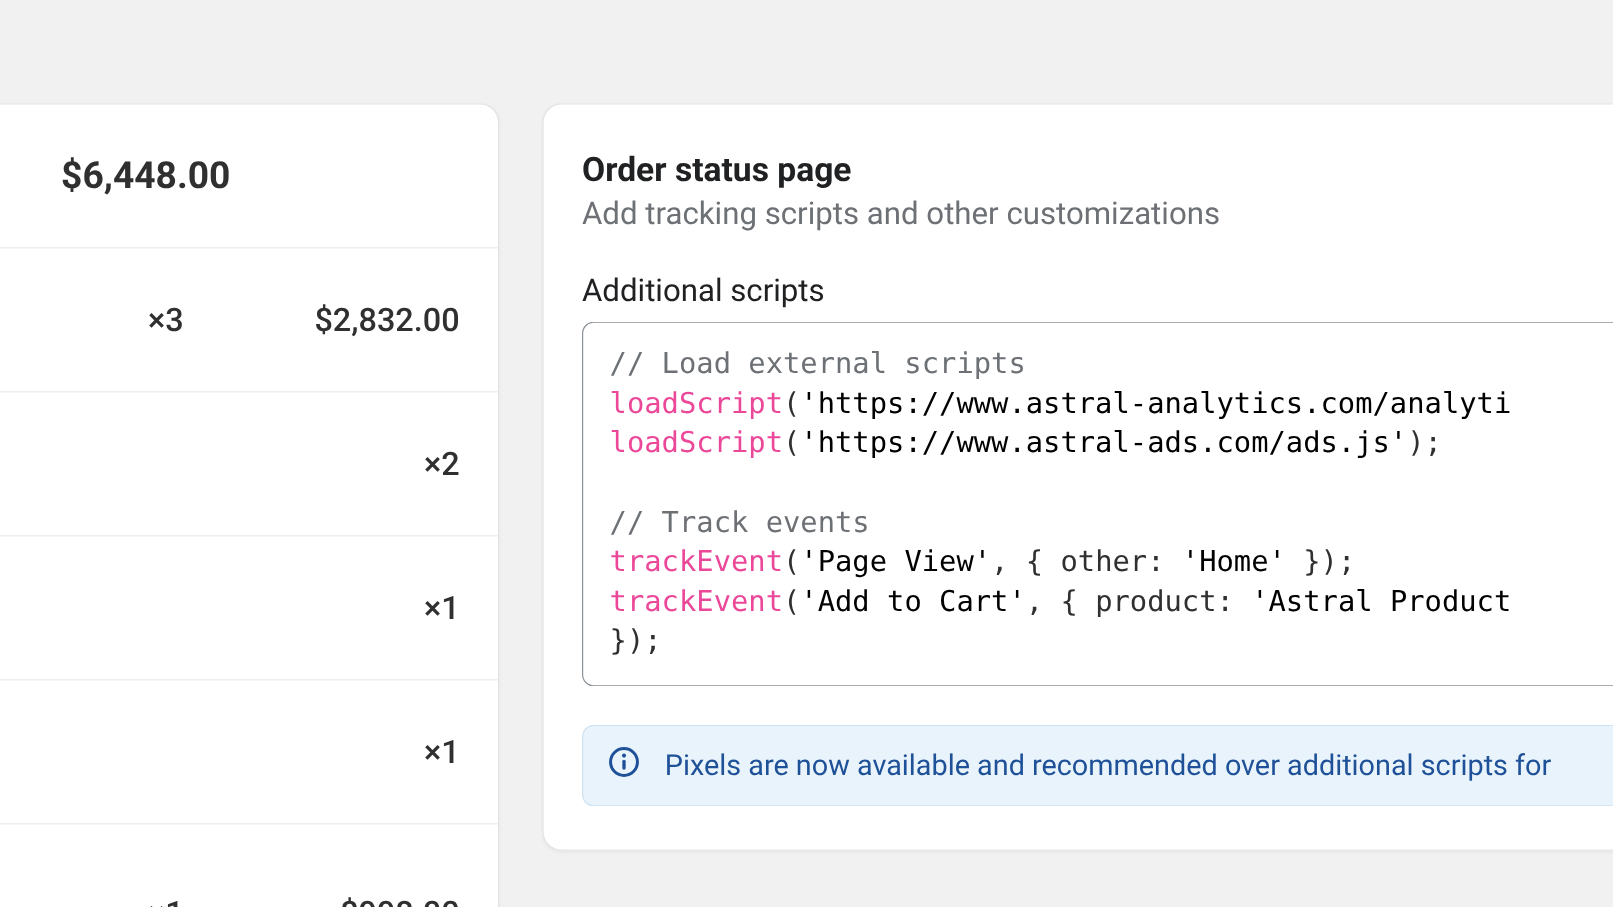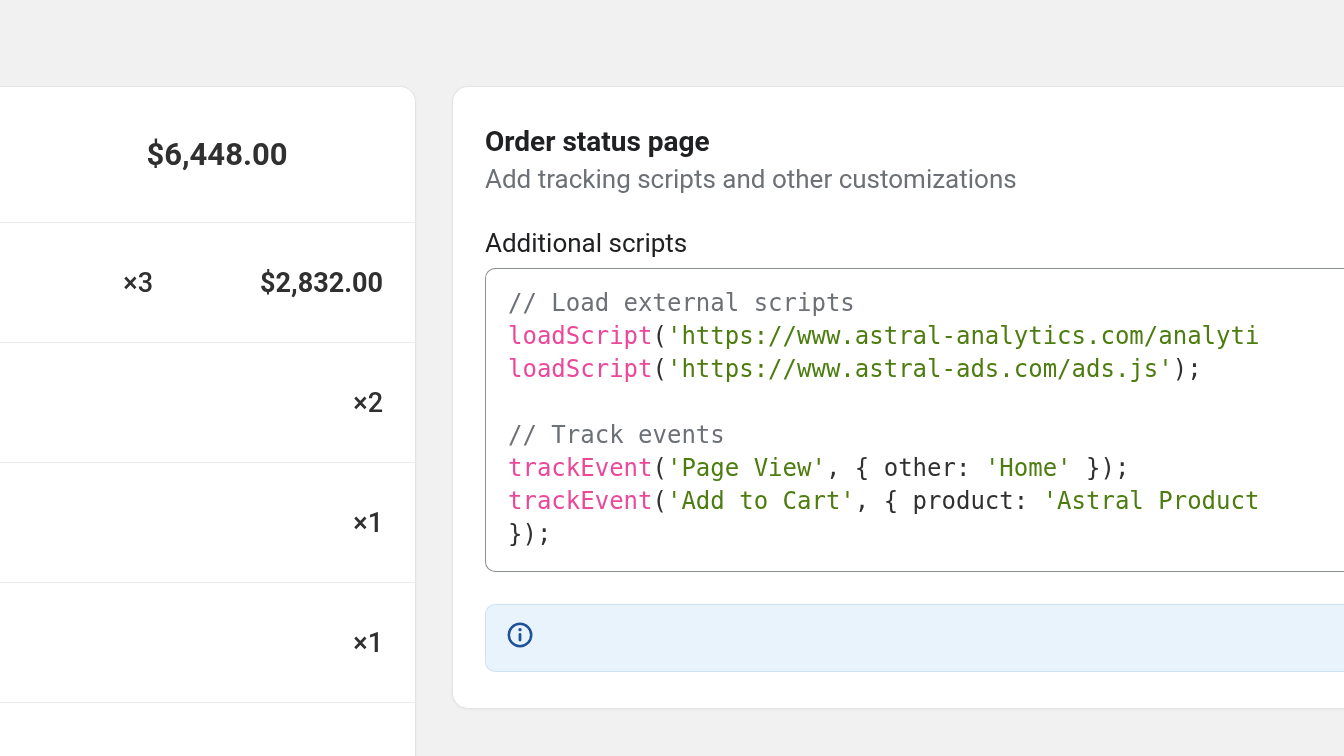--- a/index.html
+++ b/index.html
@@ -26,26 +26,26 @@
       display:flex;
       align-items:center;
       justify-content:flex-end;
       gap:70px;
       padding:0 32px;
       border-bottom:1px solid #eaeaea;
       font-size:27px;
       font-weight:500;
       color:#303030;
     }
-    .order-row.total { height:136px; justify-content:center; }
+    .order-row.total { height:120px; justify-content:flex-start; }
     .order-row.total .price { font-size:31px; font-weight:700; }
     .order-row.item { height:120px; }
     .order-row.item.last-vis { border-bottom:none; height:90px; align-items:flex-end; padding-bottom:0;}
     .qty { min-width:48px; text-align:right; }
-    .price { min-width:160px; text-align:right;font-weight:bold; }
+    .price { min-width:160px; text-align:right; }
 
     
     .settings-card {
       position:absolute;
       top:86px; left:452px; right:-40px;
       background:#fff;
       border:1px solid #e1e3e5;
       border-right:none;
       border-top-left-radius:16px;
       border-bottom-left-radius:16px;
@@ -71,21 +71,21 @@
       padding:18px 22px 20px 22px;
       font-family:ui-monospace,SFMono-Regular,Menlo,Consolas,monospace;
       font-size:24px; line-height:33px;
       color:#303030;
       white-space:pre;
       overflow:hidden;
       background:#fff;
     }
     .tok-comment { color:#6d7175;margin-top:19px; }
     .tok-fn      { color:#ec4899; }
-    .tok-str     { color:#4d7c0f; }
+    .tok-str     { color:#000000; }
     .tok-punct   { color:#303030; }
 
     .banner {
       margin-top:32px;
       background:#e9f3fb;
       border:1px solid #cde2f3;
       border-right:none;
       border-radius:10px 0 0 10px;
       padding:16px 20px 16px 20px;
       display:flex;
@@ -141,14 +141,15 @@
 <span class="tok-punct">});</span></div>
 
   <div class="banner">
     <span>
       <svg width="28" height="28" viewBox="0 0 20 20" fill="none">
         <circle cx="10" cy="10" r="8" stroke="#1f5199" stroke-width="1.8"></circle>
         <circle cx="10" cy="6.2" r="1.2" fill="#1f5199"></circle>
         <rect x="9" y="8.6" width="2" height="6" rx="1" fill="#1f5199"></rect>
       </svg>
     </span>
+    <span class="banner-text">Pixels are now available and recommended over additional scripts for</span>
   </div>
 </div>
 
 </body></html>

